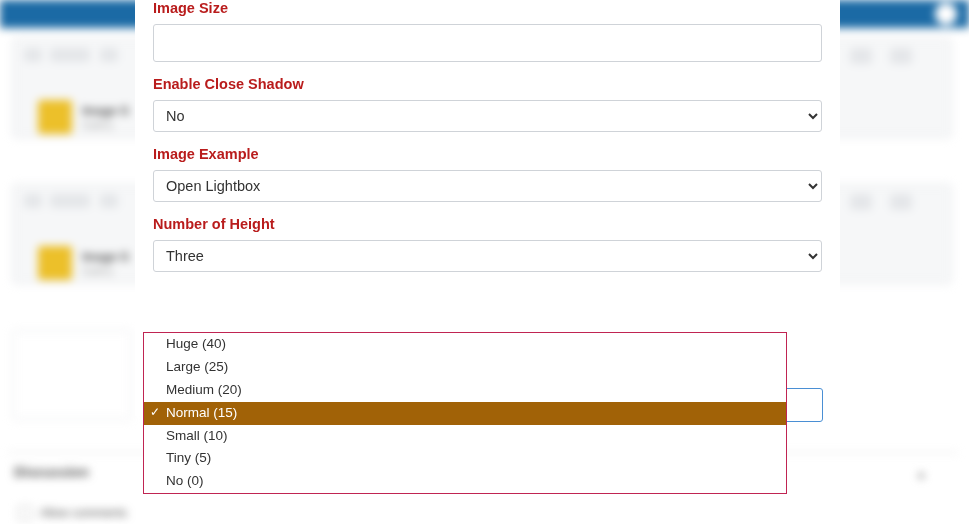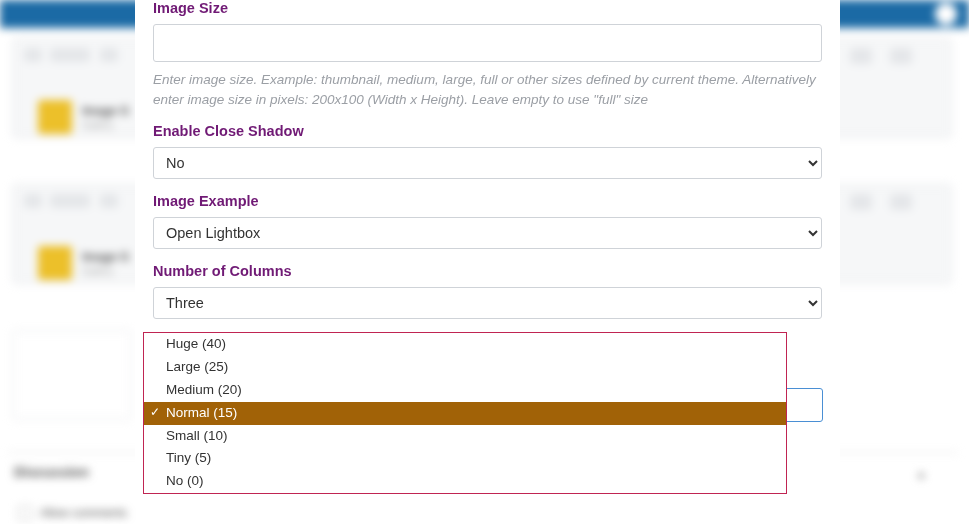--- a/index.html
+++ b/index.html
@@ -35,21 +35,21 @@
   .modal {
     position: absolute;
     left: 135px; top: -10px;
     width: 705px;
     background: #fff;
     z-index: 5;
     padding: 10px 18px 18px 18px;
   }
   .form-group { margin-bottom: 14px; }
   .form-label {
-    font-size: 14.5px; font-weight: 600; color: #701a75; margin-bottom: 8px; display: block;
+    font-size: 14.5px; font-weight: 600; color: #b91c1c; margin-bottom: 8px; display: block;
   }
   .text-input {
     width: 100%; height: 38px;
     border: 1px solid #cfd3d8; border-radius: 3px;
     padding: 6px 10px; font-size: 14px; background: #fff;
   }
   .help-text {
     font-size: 13.5px; font-style: italic; color: #9b9fa5; margin-top: 8px; line-height: 1.45;
   }
   .select {
@@ -136,39 +136,38 @@
   <div style="position:absolute; left:918px; top:466px; color:#777; font-size:13px;">▴</div>
   <div style="position:absolute; left:18px; top:506px; width:14px; height:14px; border:1px solid #bbb; background:#fff;"></div>
   <div class="bg-text" style="left:40px; top:506px; font-weight:400; font-size:12px;">Allow comments</div>
 </div>
 
 <div class="modal">
 
   <div class="form-group">
     <label class="form-label">Image Size</label>
     <input type="text" class="text-input" value="" style="">
-    <div class="help-text">Enter image size. Example: thumbnail, medium, large, full or other sizes defined by current theme. Alternatively enter image size in pixels: 200x100 (Width x Height). Leave empty to use "full" size</div>
   </div>
 
   <div class="form-group">
     <label class="form-label">Enable Close Shadow</label>
     <select class="select">
       <option>No</option>
     </select>
   </div>
 
   <div class="form-group">
     <label class="form-label">Image Example</label>
     <select class="select">
       <option>Open Lightbox</option>
     </select>
   </div>
 
   <div class="form-group" style="margin-bottom:90px;">
-    <label class="form-label">Number of Columns</label>
+    <label class="form-label">Number of Height</label>
     <select class="select">
       <option>Three</option>
     </select>
   </div>
 
   <div class="buttons">
     <button class="btn btn-close">Close</button>
     <button class="btn btn-save">Save changes</button>
   </div>
 </div>

